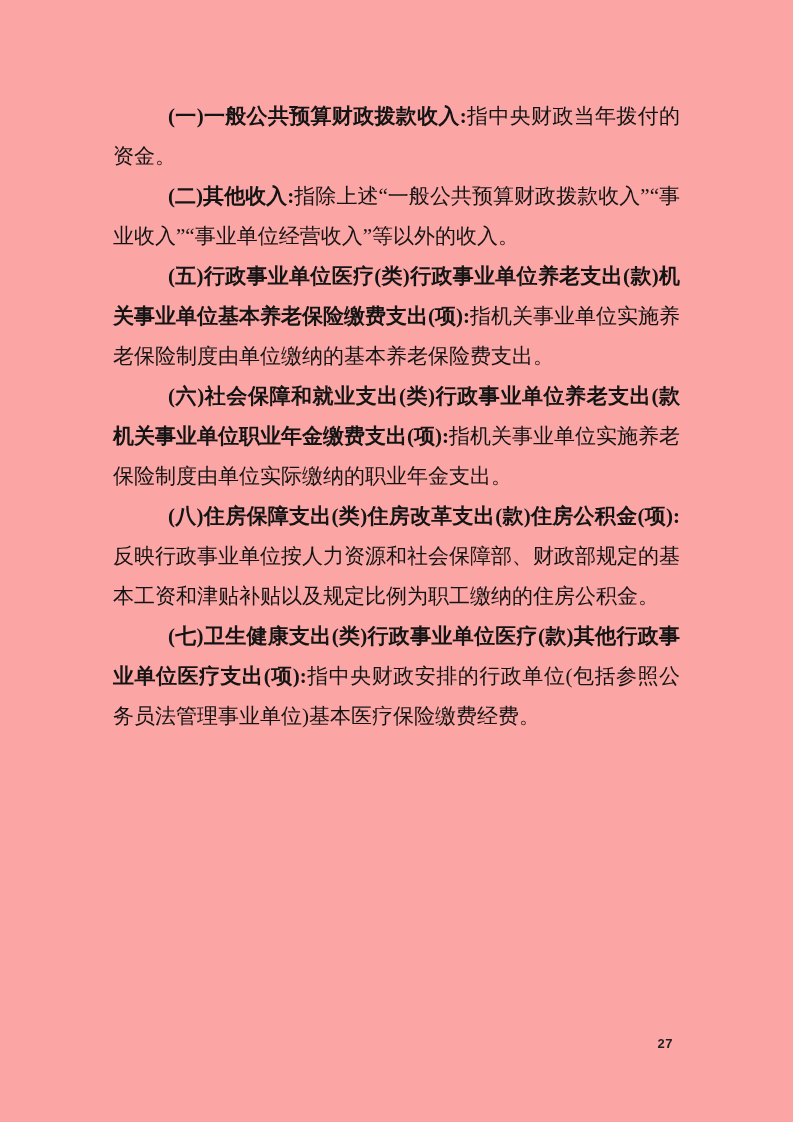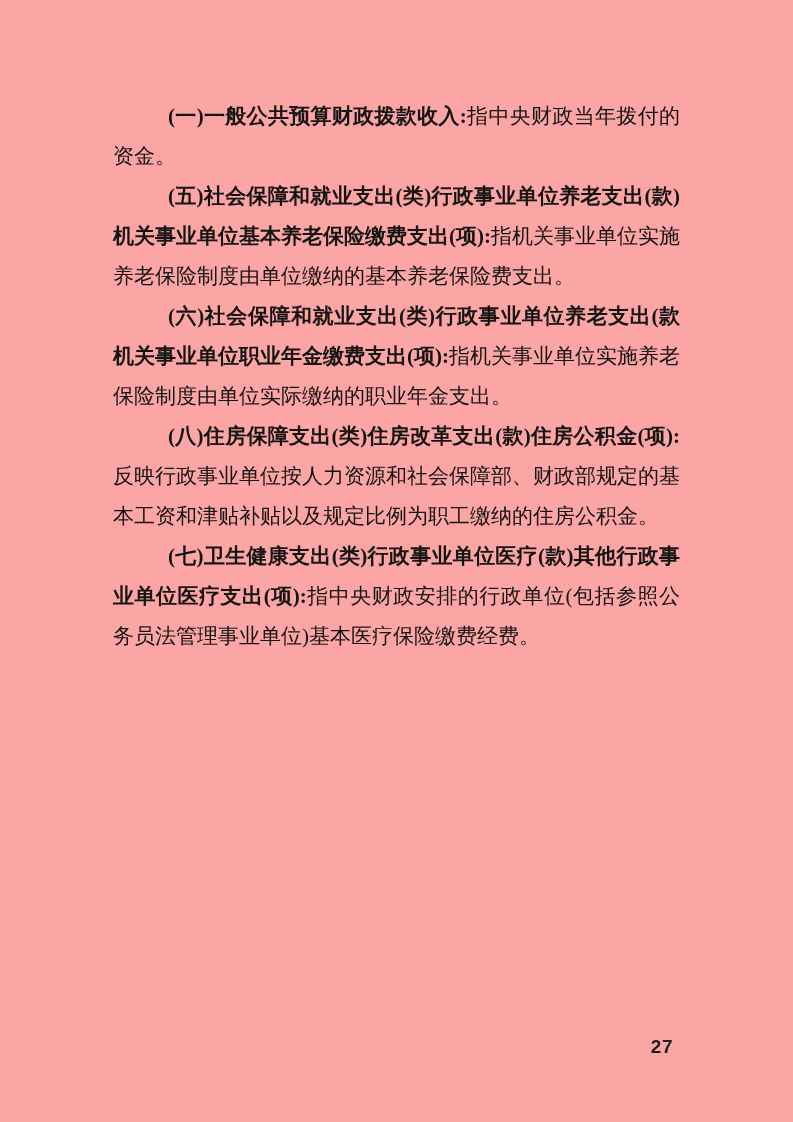--- a/index.html
+++ b/index.html
@@ -36,38 +36,39 @@
     font-weight: 700;
   }
   .definition {
     font-weight: 400;
   }
   .page-number {
     position: absolute;
     top: 1036px;
     right: 120px;
     font-family: "Liberation Sans", "DejaVu Sans", sans-serif;
-    font-size: 19px;
+    font-size: 13px;
     font-weight: 700;
     color: #1f1f1f;
     letter-spacing: 0.5px;
   }
 </style>
 </head>
 <body>
 
 <div class="page">
   <div class="content">
 
     <p class="para"><span class="term">(一)一般公共预算财政拨款收入:</span><span class="definition">指中央财政当年拨付的资金。</span></p>
 
+    <p class="para"><span class="term">(二)其他收入:</span><span class="definition">指除上述“一般公共预算财政拨款收入”“事业收入”“事业单位经营收入”等以外的收入。</span></p>
 
 
 
-    <p class="para"><span class="term">(五)社会保障和就业支出(类)行政事业单位养老支出(款)机关事业单位基本养老保险缴费支出(项):</span><span class="definition">指机关事业单位实施养老保险制度由单位缴纳的基本养老保险费支出。</span></p>
+    <p class="para"><span class="term">(五)行政事业单位医疗(类)行政事业单位养老支出(款)机关事业单位基本养老保险缴费支出(项):</span><span class="definition">指机关事业单位实施养老保险制度由单位缴纳的基本养老保险费支出。</span></p>
 
     <p class="para"><span class="term">(六)社会保障和就业支出(类)行政事业单位养老支出(款机关事业单位职业年金缴费支出(项):</span><span class="definition">指机关事业单位实施养老保险制度由单位实际缴纳的职业年金支出。</span></p>
 
     <p class="para"><span class="term">(八)住房保障支出(类)住房改革支出(款)住房公积金(项):</span><span class="definition">反映行政事业单位按人力资源和社会保障部、财政部规定的基本工资和津贴补贴以及规定比例为职工缴纳的住房公积金。</span></p>
 
     <p class="para"><span class="term">(七)卫生健康支出(类)行政事业单位医疗(款)其他行政事业单位医疗支出(项):</span><span class="definition">指中央财政安排的行政单位(包括参照公务员法管理事业单位)基本医疗保险缴费经费。</span></p>
 
   </div>
 
   <div class="page-number">27</div>

